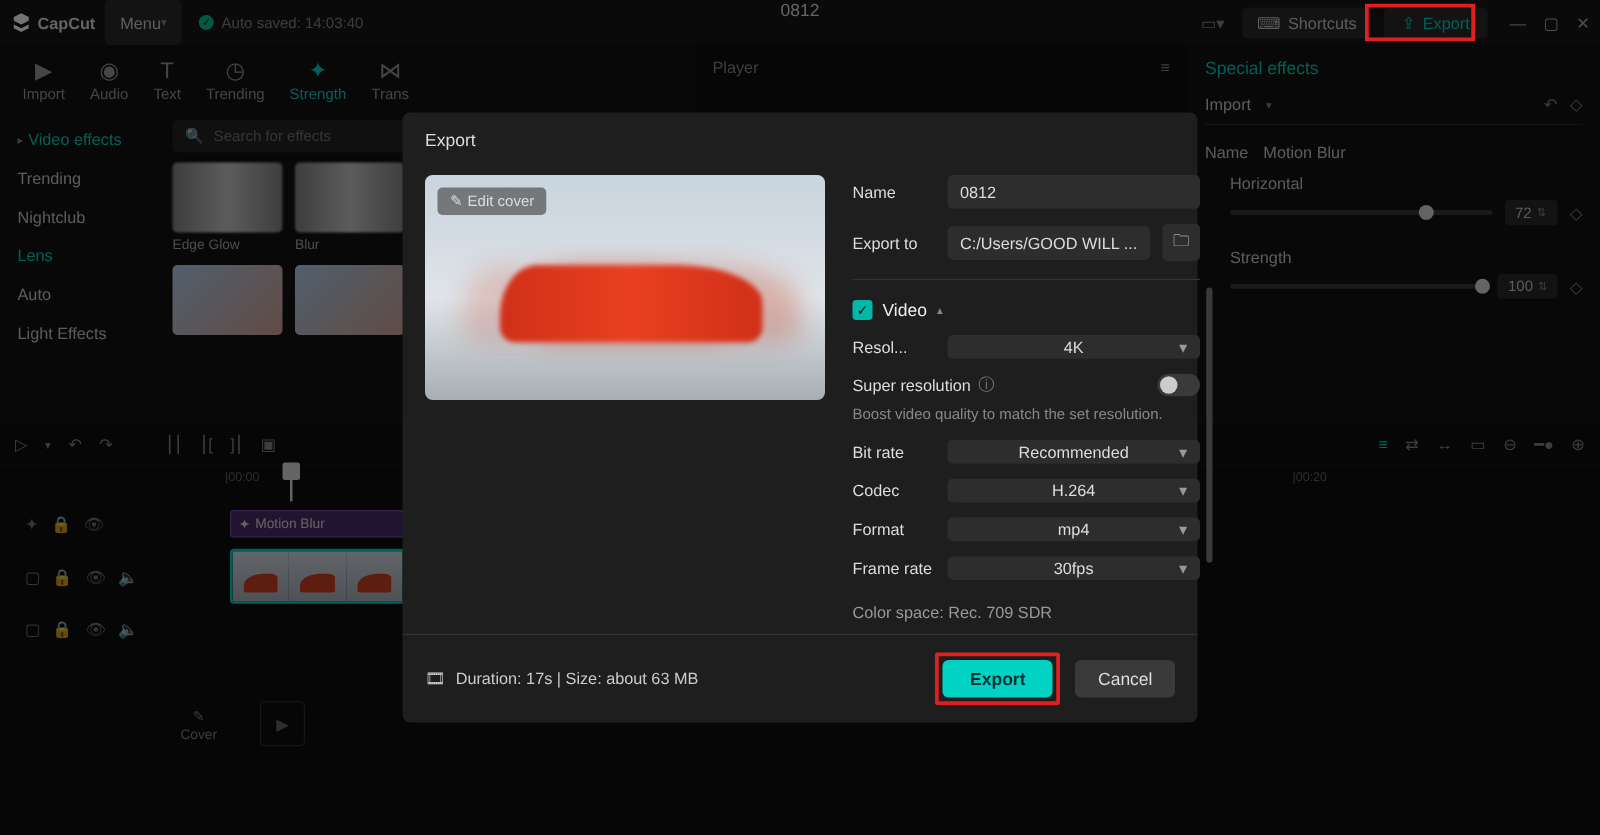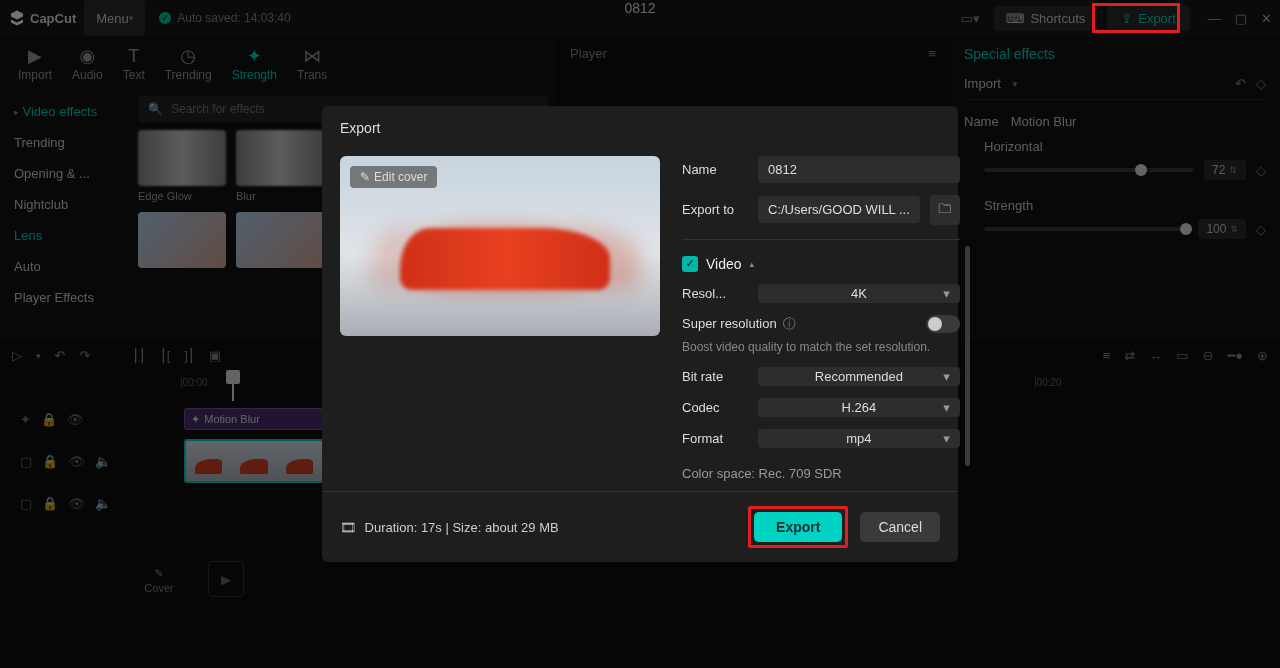--- a/index.html
+++ b/index.html
@@ -186,25 +186,24 @@
           <span>Trans</span>
         </div>
     </div>
     <div class="left-body">
       <div class="sidebar">
         <div class="sidebar-item ve active">
             <span class="chev">▸</span>
             <span>Video effects</span>
           </div>
         <div class="sidebar-item">Trending</div>
-        <div class="sidebar-item">Opening &amp; ...</div>
         <div class="sidebar-item">Nightclub</div>
         <div class="sidebar-item active">Lens</div>
         <div class="sidebar-item">Auto</div>
-        <div class="sidebar-item">Player Effects</div>
+        <div class="sidebar-item">Light Effects</div>
       </div>
       <div class="effects-grid">
         <div class="search-row">
           <span>🔍</span>
           <span>Search for effects</span>
         </div>
         <div class="grid">
           <div class="thumb">
               <div class="thumb-img blur-bg"></div>
               <div class="thumb-label">Edge Glow</div>
@@ -403,28 +402,32 @@
           <div class="form-select">Recommended</div>
         </div>
         <div class="form-row">
           <div class="form-label">Codec</div>
           <div class="form-select">H.264</div>
         </div>
         <div class="form-row">
           <div class="form-label">Format</div>
           <div class="form-select">mp4</div>
         </div>
+        <div class="form-row">
+          <div class="form-label">Frame rate</div>
+          <div class="form-select">30fps</div>
+        </div>
         <div class="color-space">Color space: Rec. 709 SDR</div>
         <div class="dlg-scroll"></div>
       </div>
     </div>
     <div class="dlg-footer">
       <div class="duration">
         <span>🎞</span>
-        <span>Duration: 17s | Size: about 29 MB</span>
+        <span>Duration: 17s | Size: about 63 MB</span>
       </div>
       <div class="spacer"></div>
       <div class="hl-export">
         <div class="btn-export">Export</div>
       </div>
       <div class="btn-cancel">Cancel</div>
     </div>
   </div>
 </div>
 

